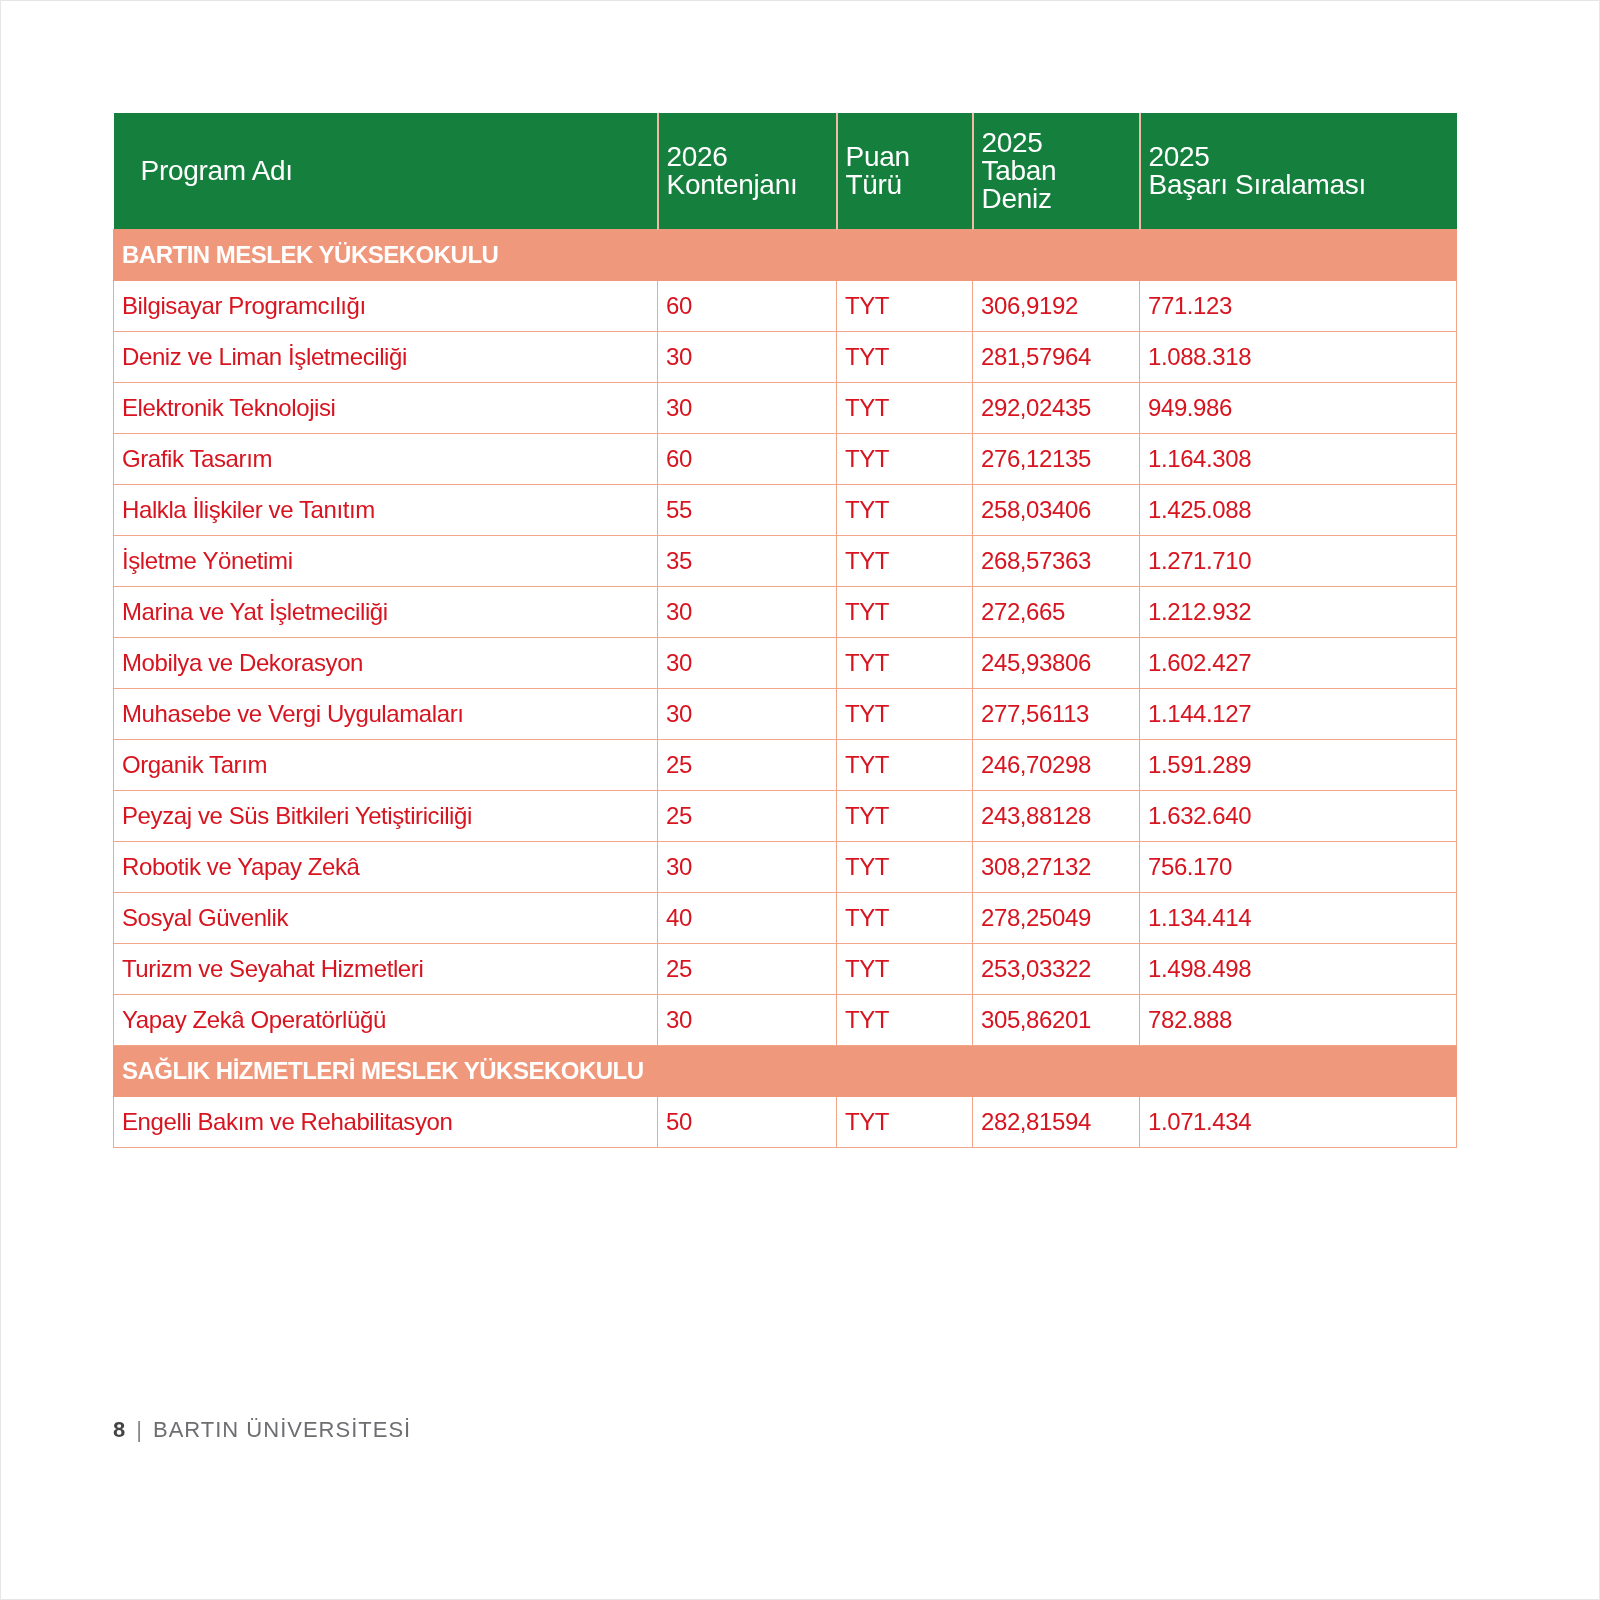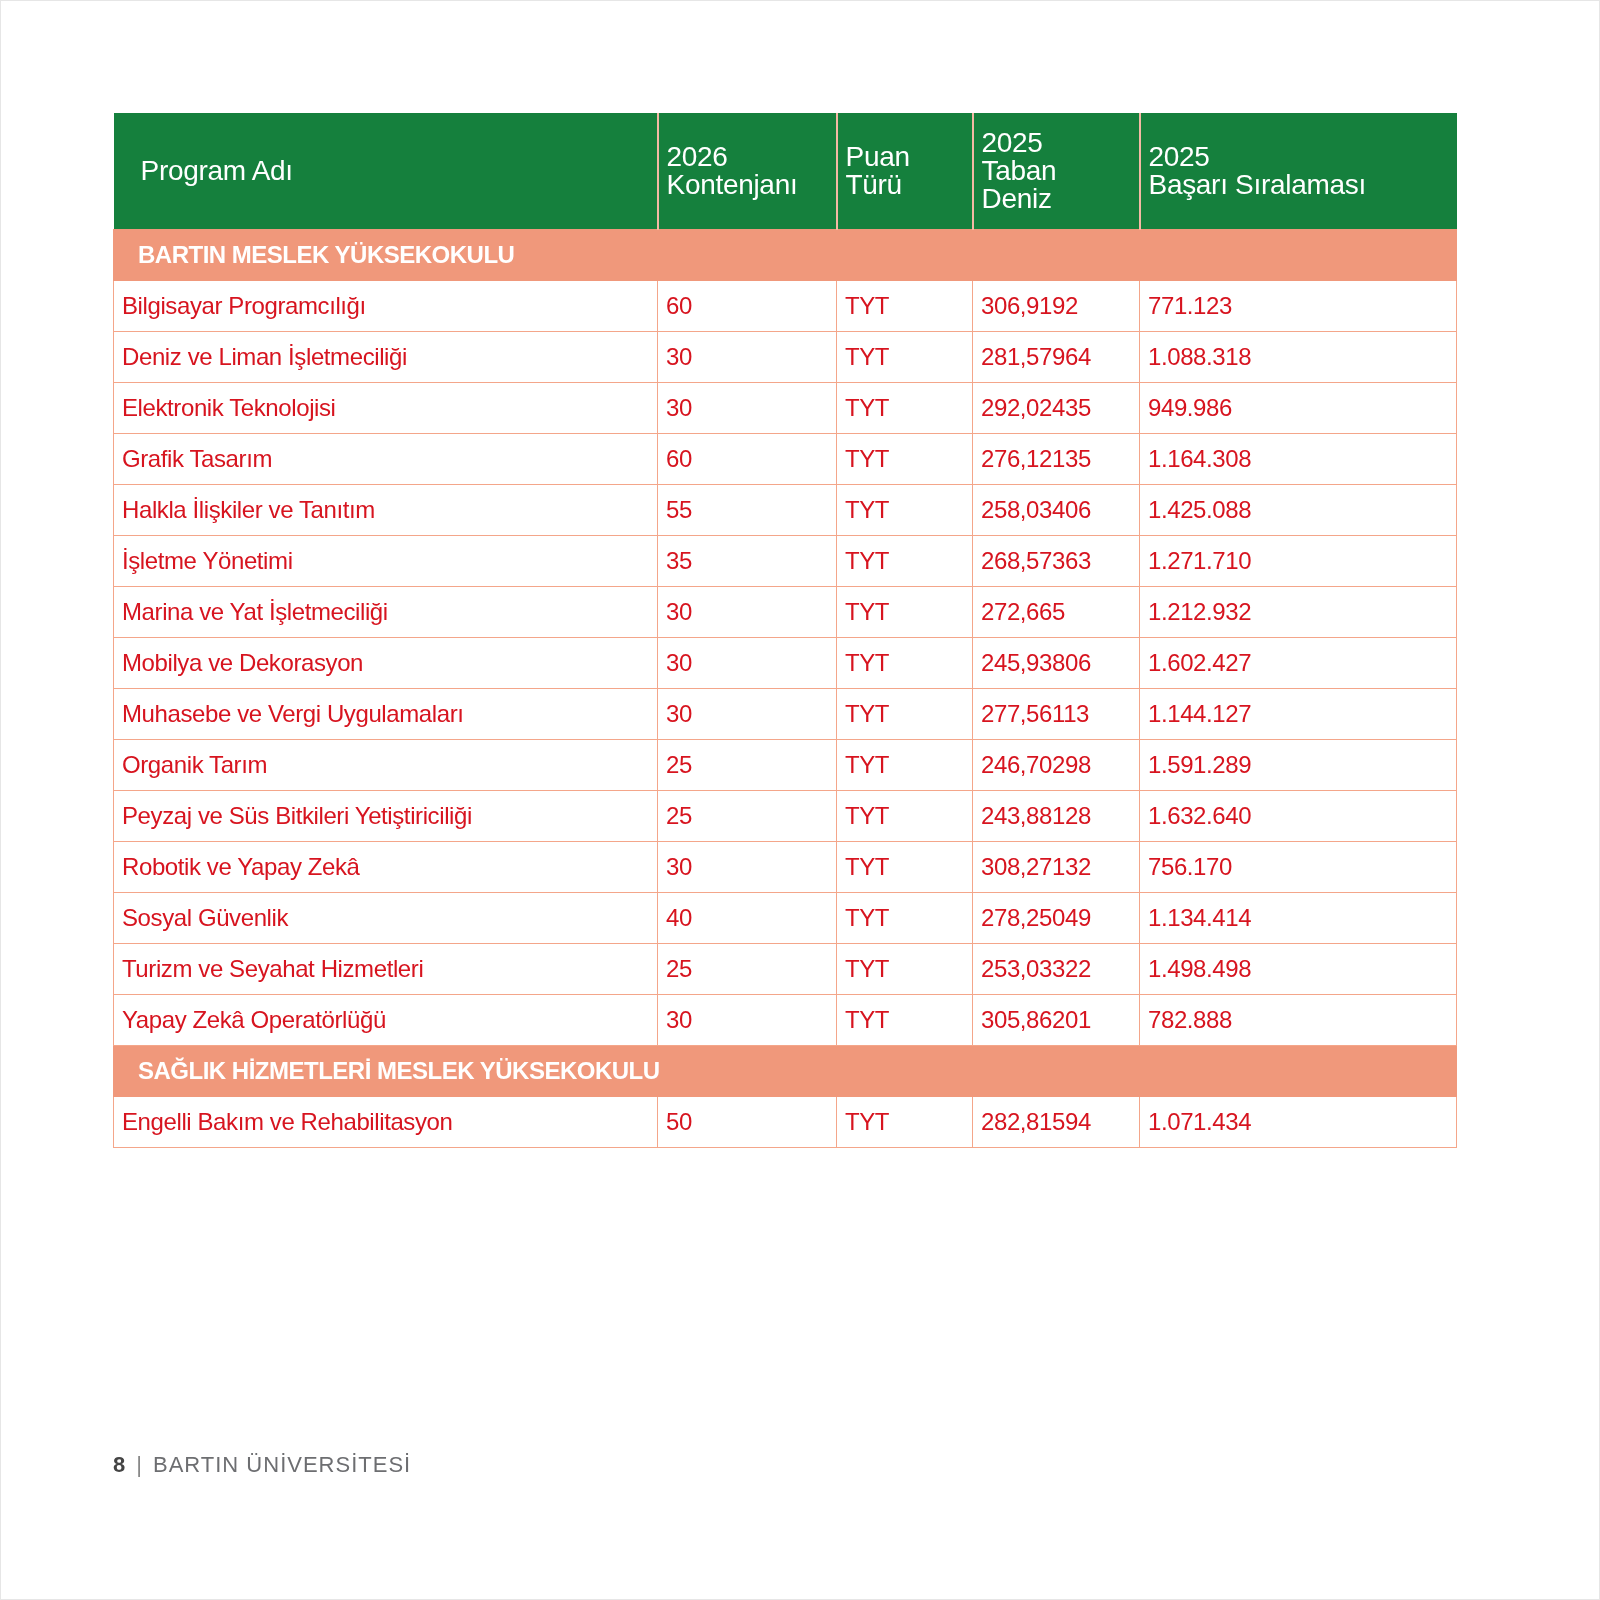--- a/index.html
+++ b/index.html
@@ -25,30 +25,30 @@
     background: #15803d; color: #ffffff; font-weight: normal;
     text-align: left; vertical-align: middle; height: 80px;
     padding: 16px 8px; font-size: 28px; line-height: 28px;
     border-left: 2px solid #f4b9a4; letter-spacing: -0.3px;
     font-family: "Liberation Sans Narrow", "Liberation Sans", sans-serif;
   }
   thead th:first-child { border-left: none; padding-left: 27px; }
   thead th .l { display: block; }
   tr.section td {
     background: #f0987b; color: #ffffff; font-weight: bold;
-    font-size: 24px; height: 50px; padding: 0 24px; vertical-align: middle;
+    font-size: 24px; height: 50px; padding: 0 8px; vertical-align: middle;
     border: 1px solid #f0987b; letter-spacing: -0.5px;
   }
   tr.data td {
     color: #d7141f; font-size: 24px; height: 50px; padding: 0 8px;
     vertical-align: middle; border: 1.5px solid #f4a68a; letter-spacing: -0.4px;
     white-space: nowrap;
   }
   .footer {
-    position: absolute; left: 113px; top: 1452px; font-size: 22px;
+    position: absolute; left: 113px; top: 1417px; font-size: 22px;
     color: #6d6e71; letter-spacing: 1px;
   }
   .footer .num { color: #444; font-weight: bold; }
   .footer .sep { margin: 0 10px; color: #888; }
 </style>
 </head>
 <body>
 
 <div class="page-border"></div>
 

